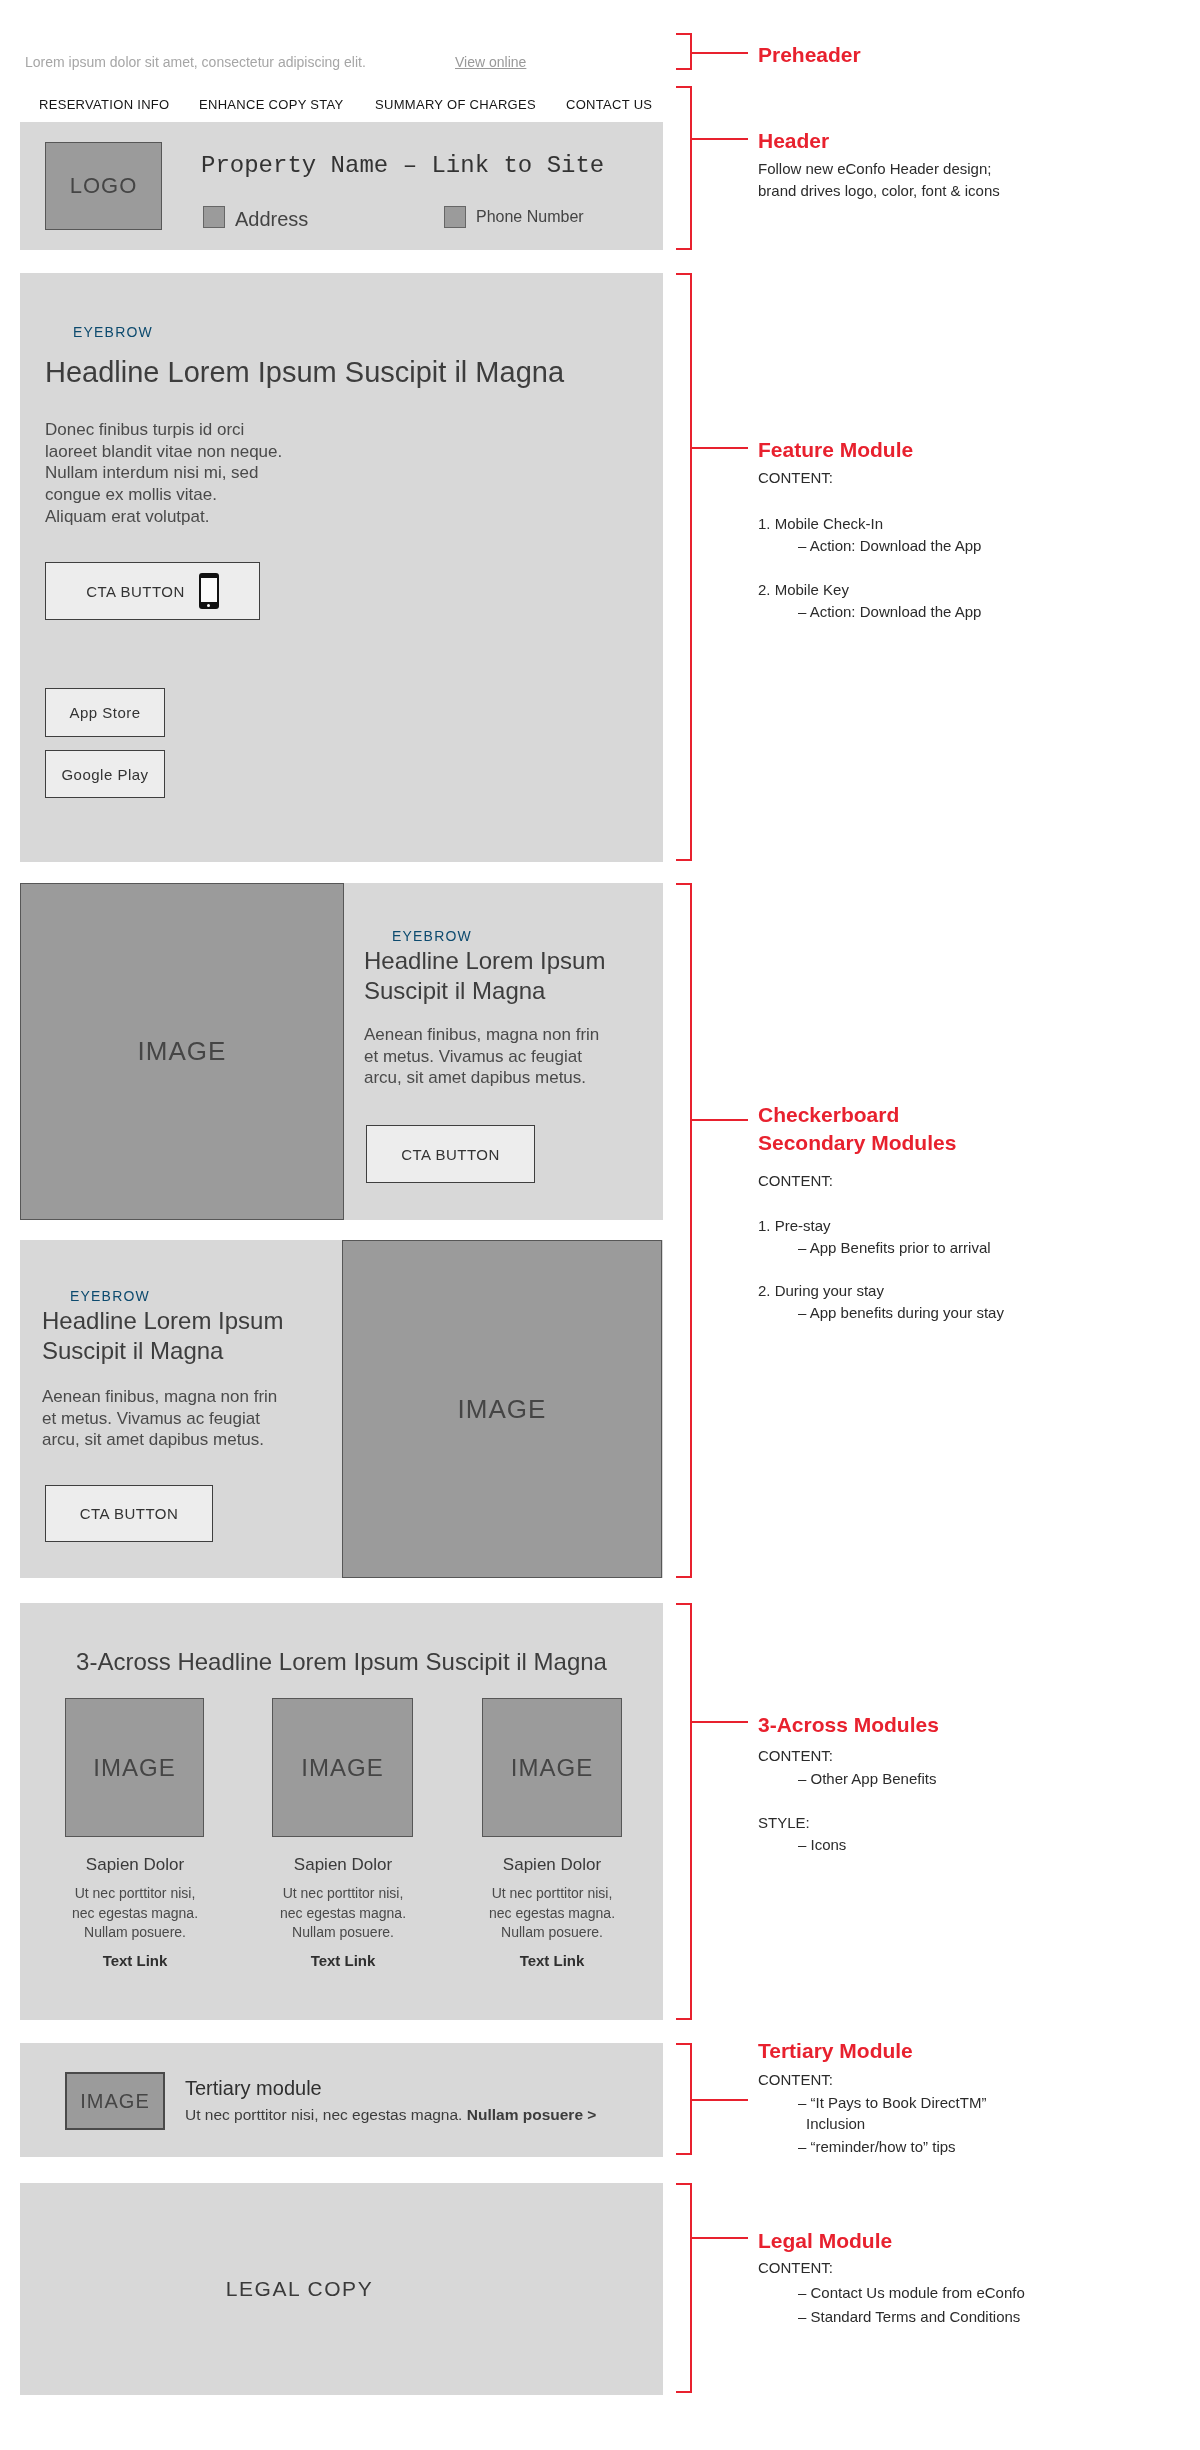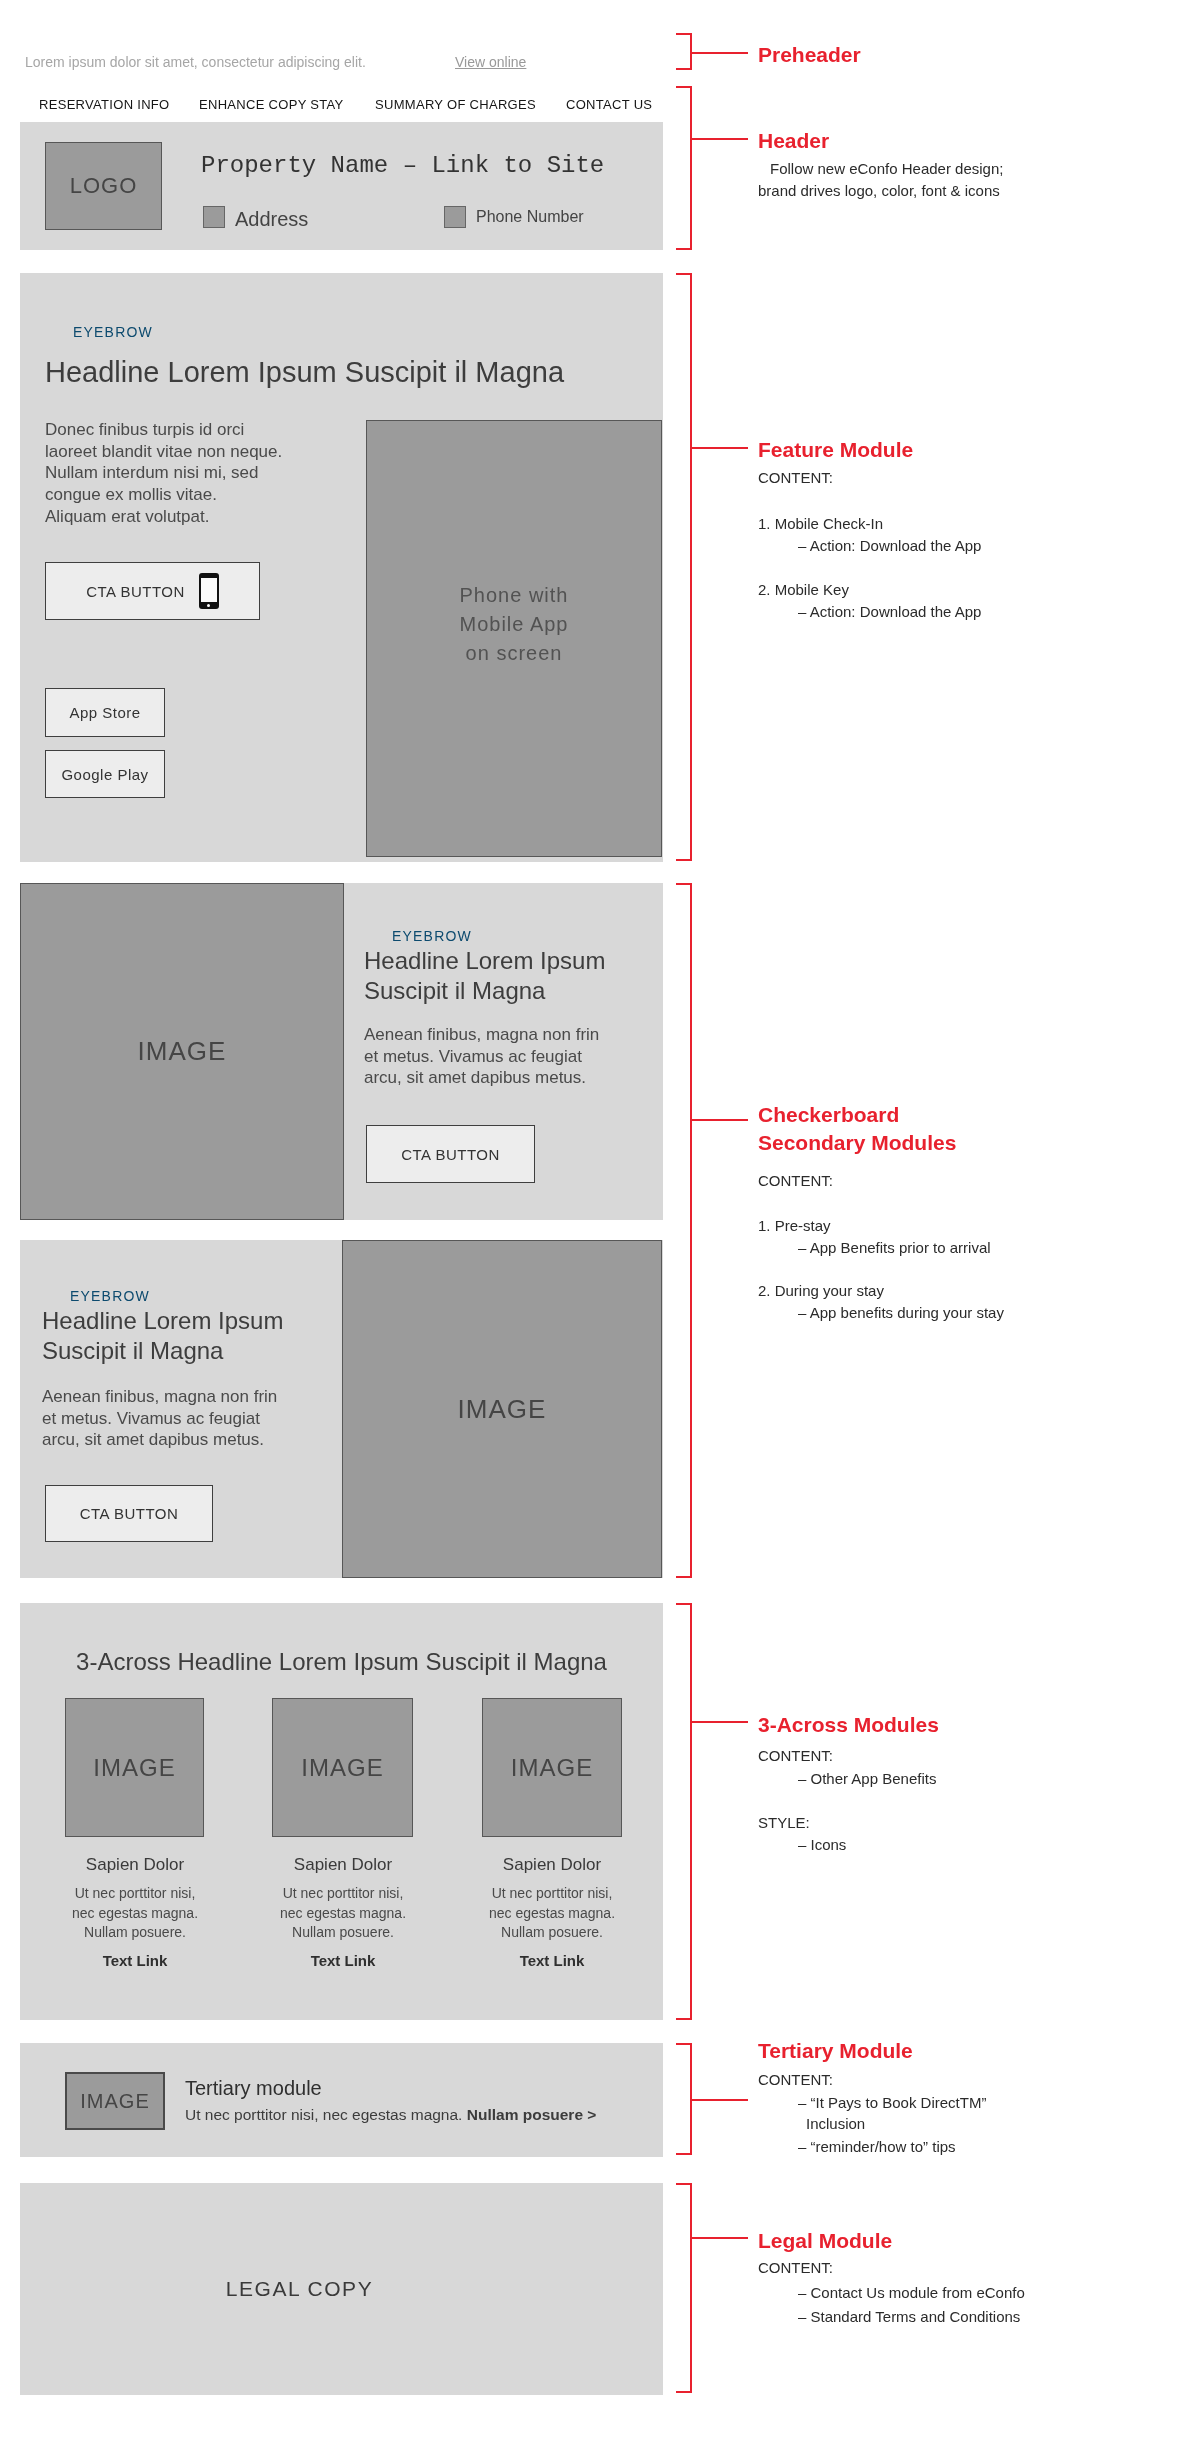--- a/index.html
+++ b/index.html
@@ -65,27 +65,20 @@
   </div>
   <div class="btn" style="left:45px;top:562px;width:215px;height:58px;gap:14px;">
     <span>CTA BUTTON</span>
     <span class="phone-icon">
       <span class="phone-screen"></span>
       <span class="phone-dot"></span>
     </span>
   </div>
   <div class="btn" style="left:45px;top:688px;width:120px;height:49px;">App Store</div>
   <div class="btn" style="left:45px;top:750px;width:120px;height:48px;">Google Play</div>
-  <div class="ph abs" style="left:366px;top:420px;width:296px;height:437px;align-items:flex-start;">
-    <div style="margin-top:160px;text-align:center;width:100%;font-size:20px;line-height:29px;color:#525252;">
-      <div>Phone with</div>
-      <div>Mobile App</div>
-      <div>on screen</div>
-    </div>
-  </div>
 
   <div class="module" style="top:883px;height:337px;"></div>
   <div class="ph abs" style="left:20px;top:883px;width:324px;height:337px;font-size:26px;">IMAGE</div>
   <div class="eyebrow" style="left:364px;top:928px;">EYEBROW</div>
   <div class="hl" style="left:364px;top:946px;font-size:24px;line-height:30px;">
     <div>Headline Lorem Ipsum</div>
     <div>Suscipit il Magna</div>
   </div>
   <div class="body-txt" style="left:364px;top:1024px;">
     <div>Aenean finibus, magna non frin</div>
@@ -180,21 +173,21 @@
   <div class="bt red" style="top:2099px;"></div>
 
   <div class="bv red" style="top:2183px;height:210px;"></div>
   <div class="bc red" style="top:2183px;"></div>
   <div class="bc red" style="top:2391px;"></div>
   <div class="bt red" style="top:2237px;"></div>
 
   <div class="ann-label" style="top:41px;">Preheader</div>
 
   <div class="ann-label" style="top:127px;">Header</div>
-  <div class="ann-line" style="top:160px;margin-left:12px;">Follow new eConfo Header design;</div>
+  <div class="ann-line" style="top:160px;">Follow new eConfo Header design;</div>
   <div class="ann-line" style="top:182px;">brand drives logo, color, font &amp; icons</div>
 
   <div class="ann-label" style="top:436px;">Feature Module</div>
   <div class="ann-line" style="top:469px;">CONTENT:</div>
   <div class="ann-line" style="top:515px;">1. Mobile Check-In</div>
   <div class="ann-line ann-ind" style="top:537px;">– Action: Download the App</div>
   <div class="ann-line" style="top:581px;">2. Mobile Key</div>
   <div class="ann-line ann-ind" style="top:603px;">– Action: Download the App</div>
 
   <div class="ann-label" style="top:1101px;">

